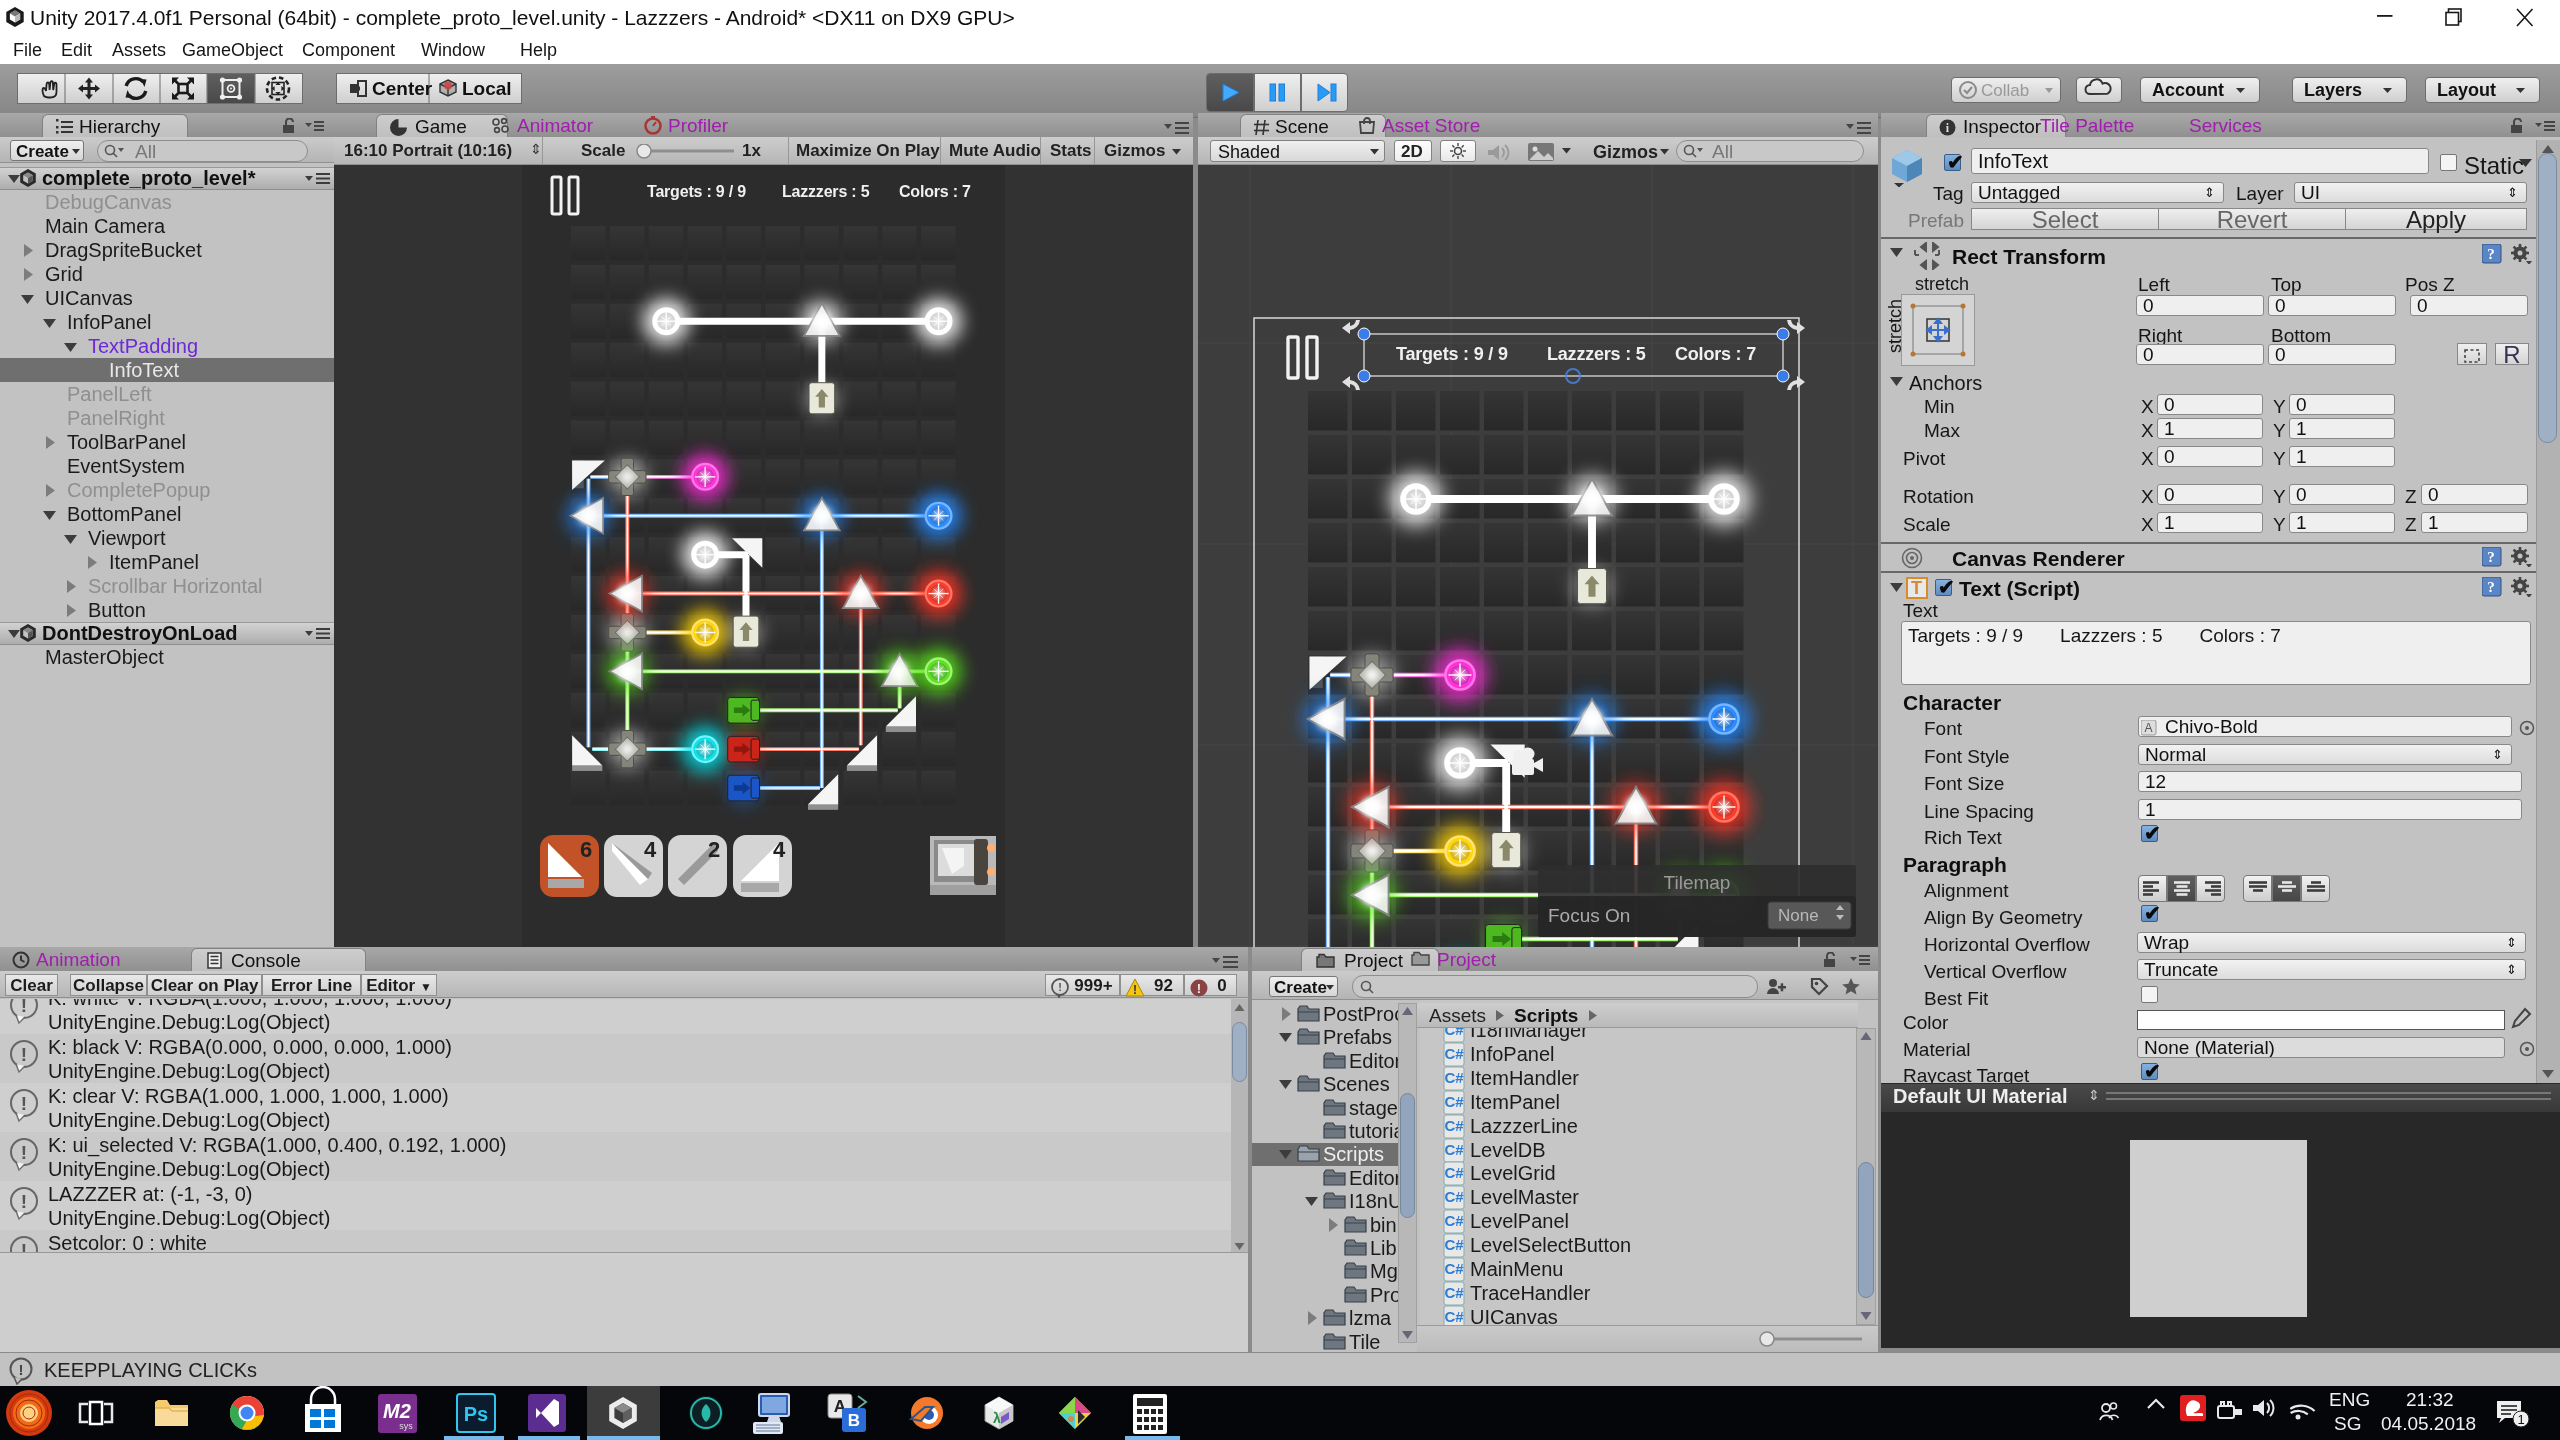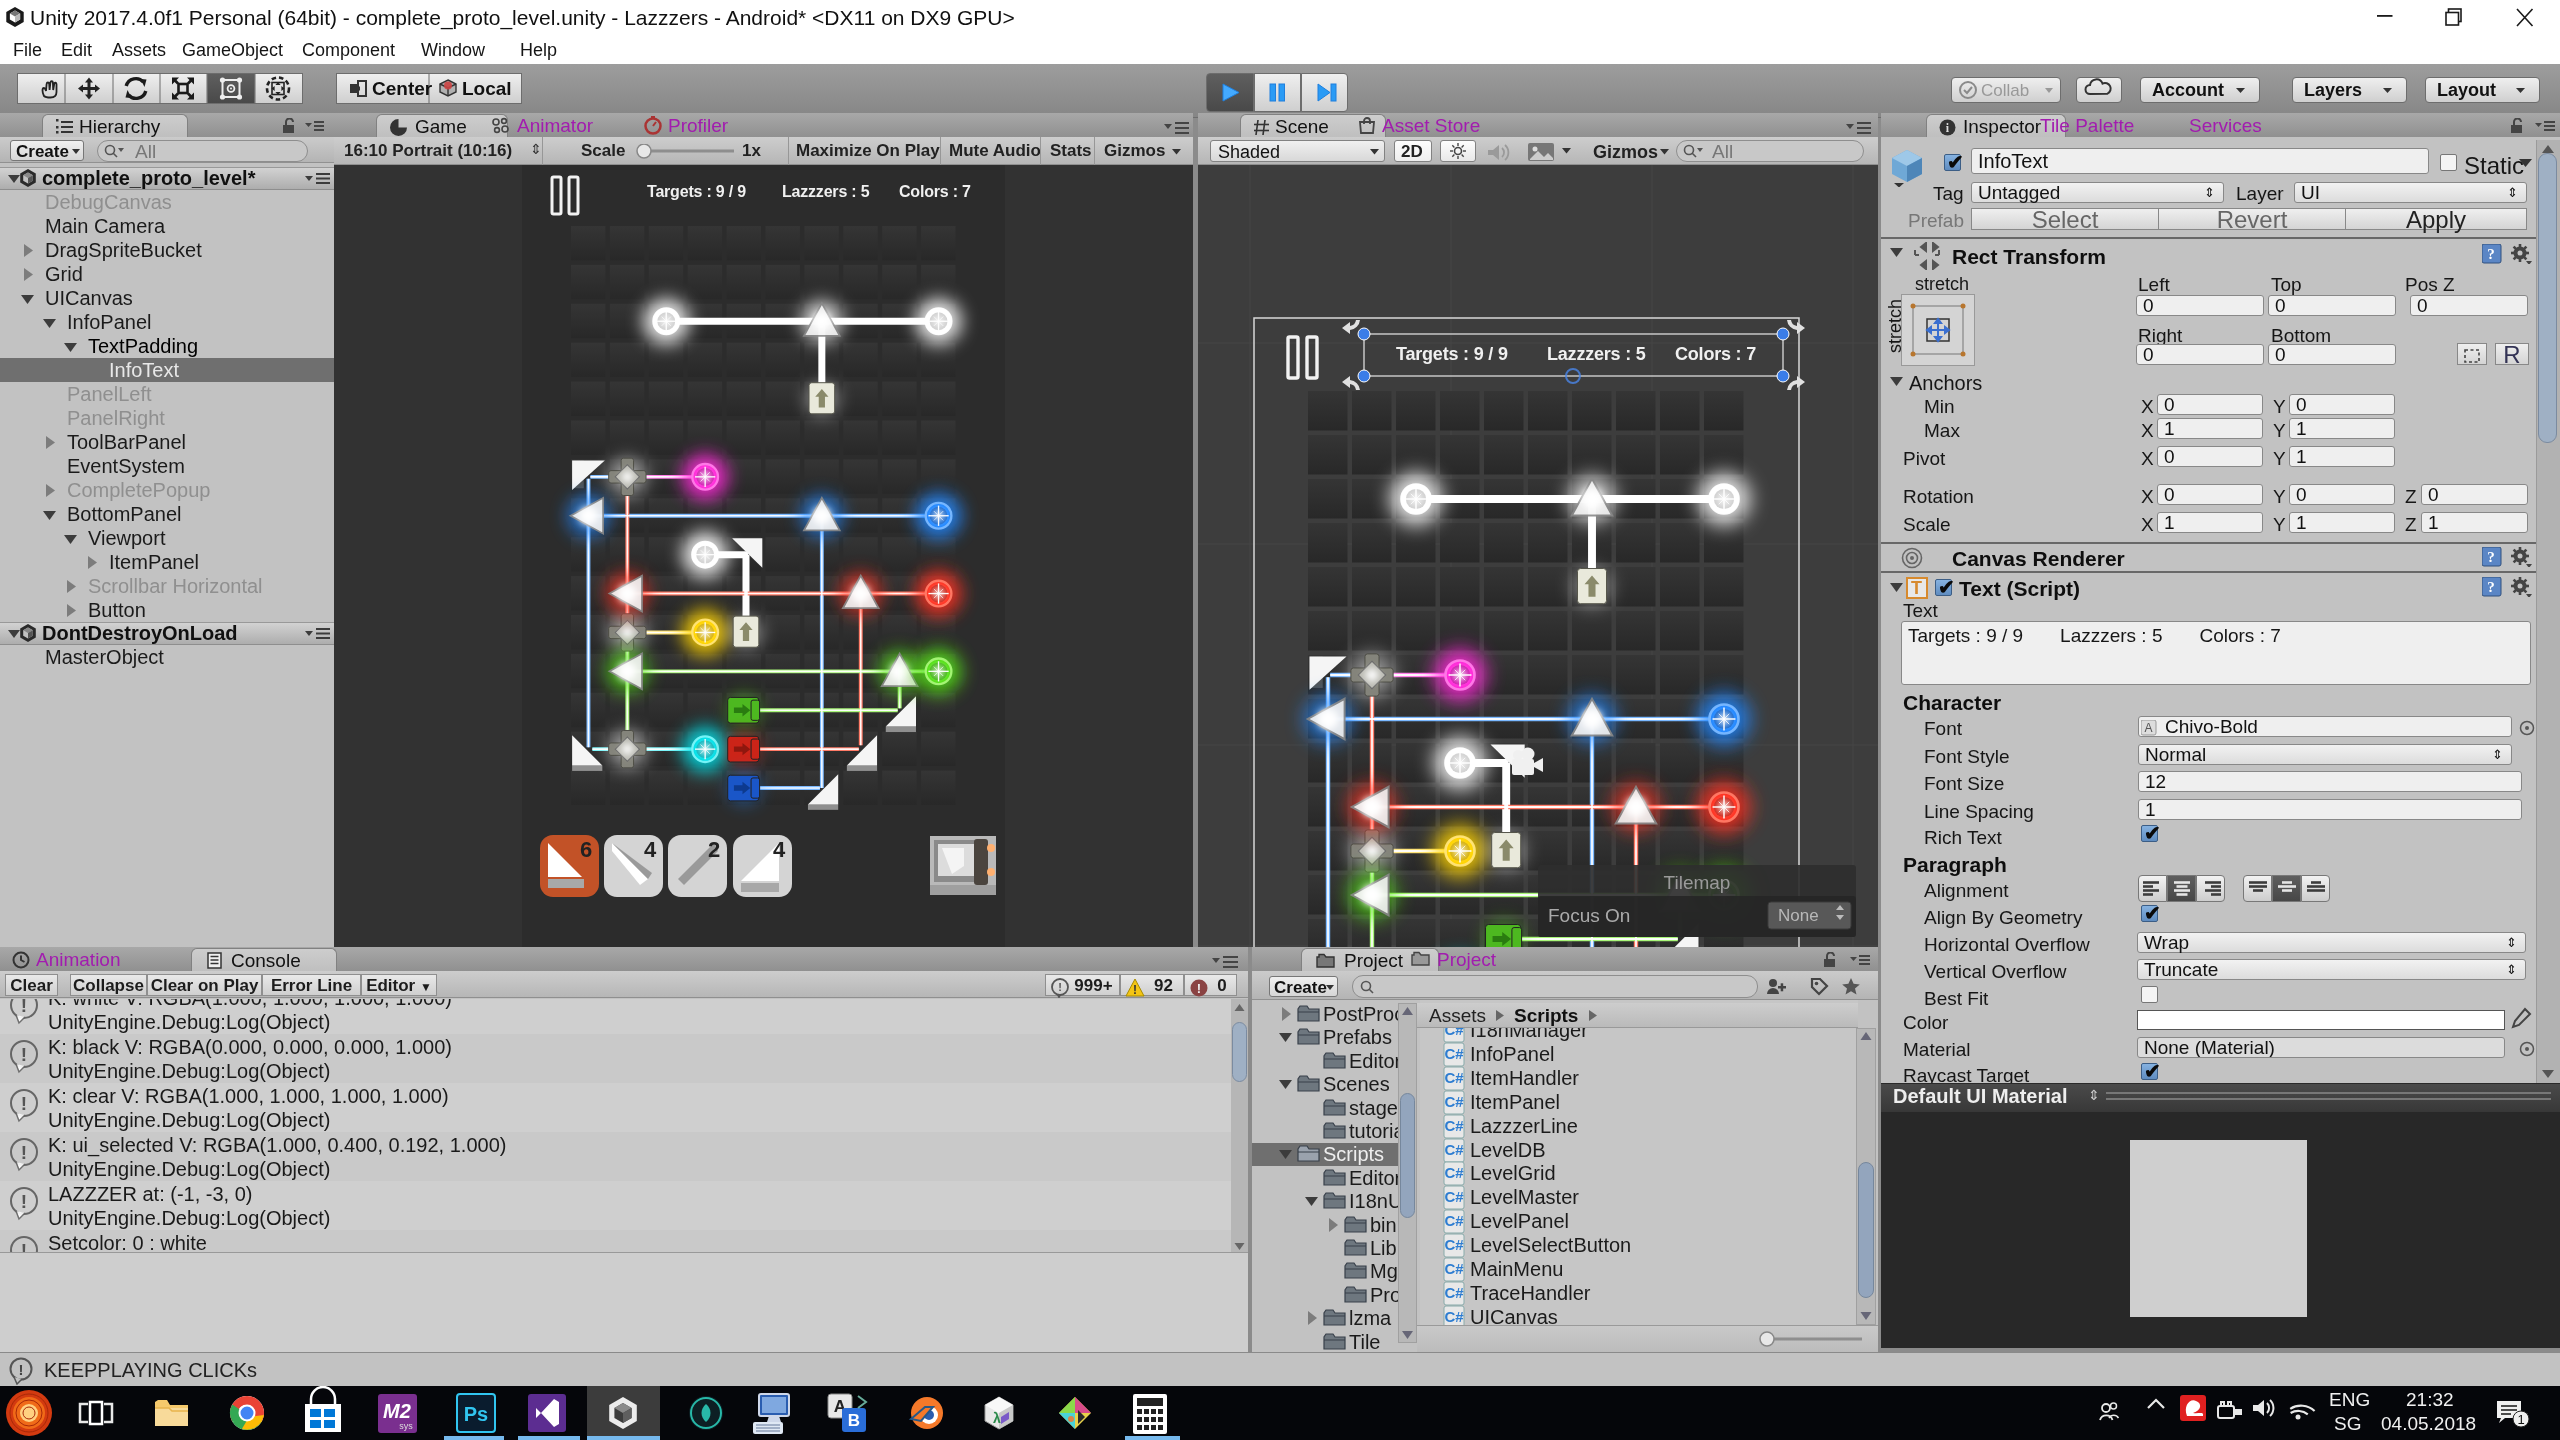--- a/index.html
+++ b/index.html
@@ -251,21 +251,21 @@
 
     <div id="htree" class="abs" style="left:0;top:50px;width:334px;height:784px;font-size:20px;color:#1b1b1b">
         <div class="abs" style="left:0;top:4px;width:334px;height:23px;background:linear-gradient(#d2d2d2,#adadad);border-top:1px solid #999;border-bottom:1px solid #8e8e8e"></div>
         <div class="abs" style="left:42px;top:4px;font-weight:bold;color:#101010">complete_proto_level*</div>
         <div class="abs" style="left:45px;top:28px;color:#8f8f8f">DebugCanvas</div>
         <div class="abs" style="left:45px;top:52px;color:#1b1b1b">Main Camera</div>
         <div class="abs" style="left:45px;top:76px;color:#1b1b1b">DragSpriteBucket</div>
         <div class="abs" style="left:45px;top:100px;color:#1b1b1b">Grid</div>
         <div class="abs" style="left:45px;top:124px;color:#1b1b1b">UICanvas</div>
         <div class="abs" style="left:67px;top:148px;color:#1b1b1b">InfoPanel</div>
-        <div class="abs" style="left:88px;top:172px;color:#000000">TextPadding</div>
+        <div class="abs" style="left:88px;top:172px;color:#6d28d9">TextPadding</div>
         <div class="abs" style="left:0;top:195px;width:334px;height:24px;background:#6f6f6f"></div>
         <div class="abs" style="left:109px;top:196px;color:#e8e8e8">InfoText</div>
         <div class="abs" style="left:67px;top:220px;color:#8f8f8f">PanelLeft</div>
         <div class="abs" style="left:67px;top:244px;color:#8f8f8f">PanelRight</div>
         <div class="abs" style="left:67px;top:268px;color:#1b1b1b">ToolBarPanel</div>
         <div class="abs" style="left:67px;top:292px;color:#1b1b1b">EventSystem</div>
         <div class="abs" style="left:67px;top:316px;color:#8f8f8f">CompletePopup</div>
         <div class="abs" style="left:67px;top:340px;color:#1b1b1b">BottomPanel</div>
         <div class="abs" style="left:88px;top:364px;color:#1b1b1b">Viewport</div>
         <div class="abs" style="left:109px;top:388px;color:#1b1b1b">ItemPanel</div>
@@ -1690,21 +1690,21 @@
     <div class="abs" style="left:0;top:999px;width:679px;height:236px;background:#282828"></div>
     <div class="abs" style="left:249px;top:1027px;width:177px;height:177px;background:#cfcfcf"></div>
     <div class="abs" style="left:0;top:1235px;width:679px;height:4px;background:#8b8b8b"></div>
   </div>
   <div id="console" class="abs panel">
     <div class="tabbar"></div>
     <div class="tabtxt" style="left:36px"><svg style="position:absolute;left:-24px;top:3px" width="19" height="19">
           <circle cx="9" cy="9" r="7.5" fill="none" stroke="#333" stroke-width="2"></circle>
           <path d="M9 4.5 L9 9 L12.5 11" stroke="#333" stroke-width="2" fill="none"></path>
         </svg>Animation</div>
-    <div class="tab" style="left:150px;width:146px;padding:0">
+    <div class="tab" style="left:150px;width:175px;padding:0">
         <svg style="position:absolute;left:15px;top:3px" width="16" height="18">
           <rect x="1" y="1" width="13" height="15" fill="#eee" stroke="#333" stroke-width="1.5"></rect>
           <g stroke="#333" stroke-width="1.5">
             <line x1="3.5" y1="4.5" x2="11.5" y2="4.5"></line>
             <line x1="3.5" y1="8" x2="11.5" y2="8"></line>
             <line x1="3.5" y1="11.5" x2="11.5" y2="11.5"></line>
           </g>
         </svg>
         <span style="position:absolute;left:39px">Console</span>
       </div>

